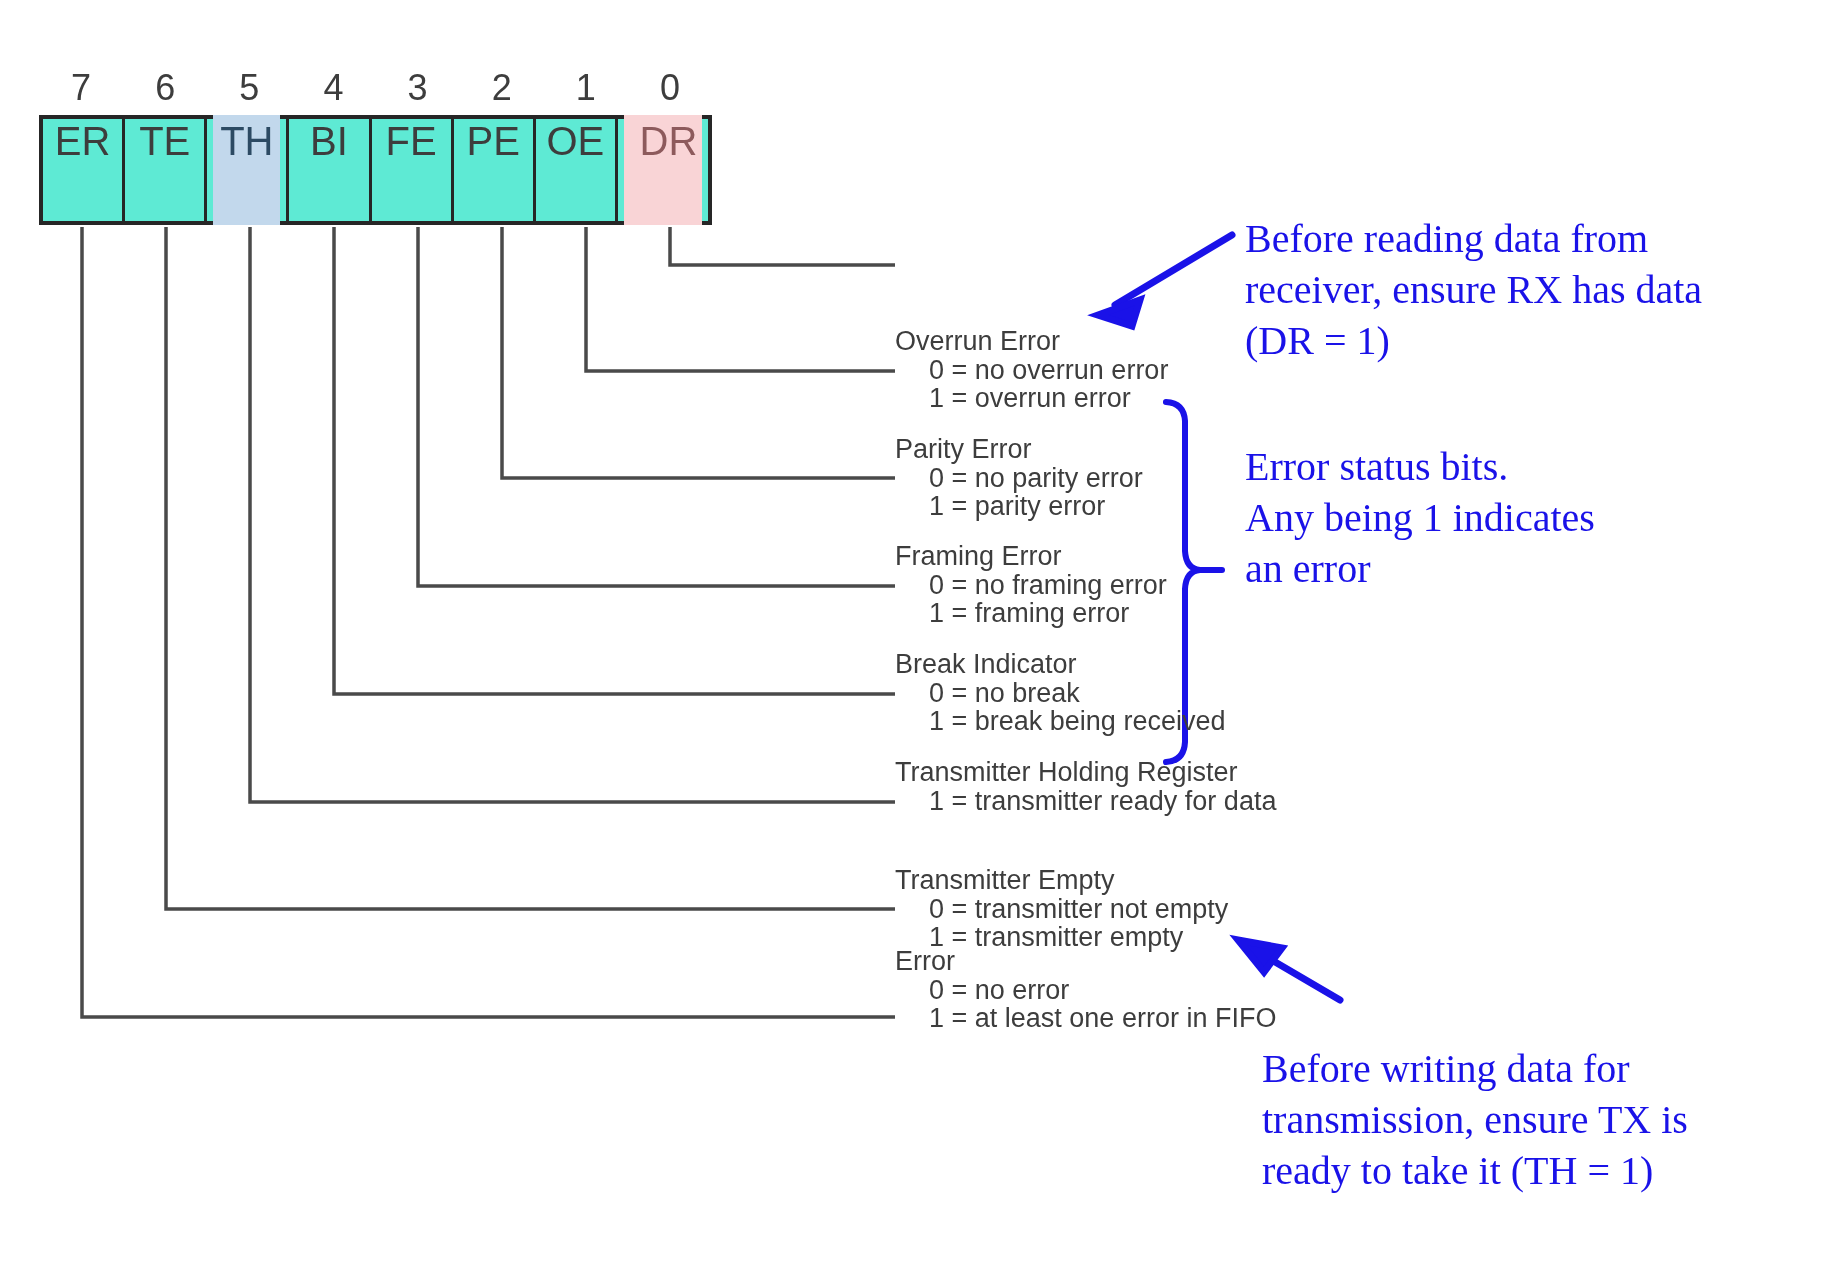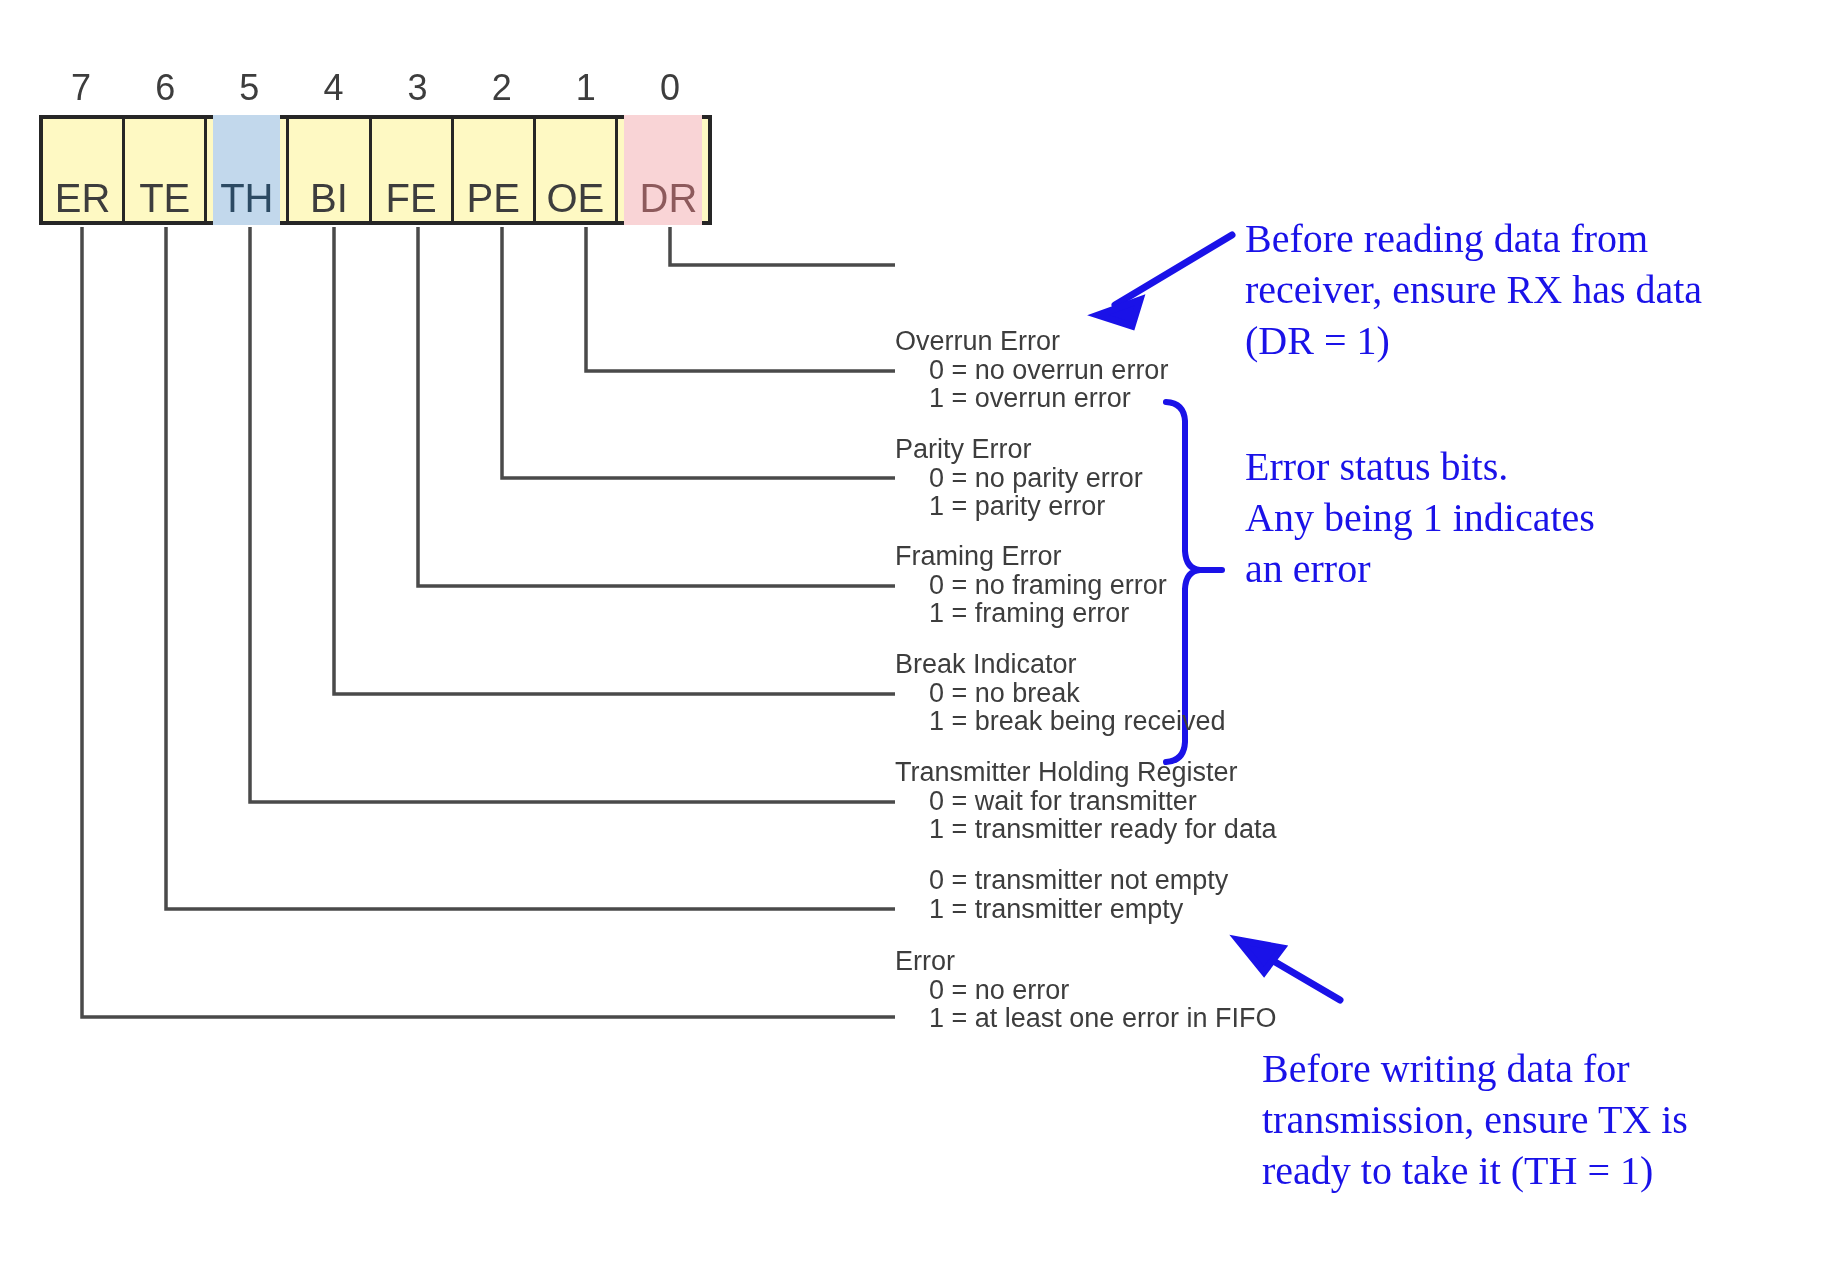--- a/index.html
+++ b/index.html
@@ -21,22 +21,22 @@
   .bitnums{position:absolute;left:39px;top:66px;width:673px;height:44px;display:flex;}
   .bitnum{flex:1 1 0;text-align:center;font-size:36px;color:#3d3d3d;line-height:44px;}
 
   
   .regbox{
     position:absolute;left:39px;top:115px;width:673px;height:110px;
     box-sizing:border-box;border:4px solid #262626;display:flex;background:#fff;
   }
   .cell{
     flex:1 1 0;position:relative;box-sizing:border-box;border-right:3px solid #262626;
-    display:flex;align-items:flex-end;justify-content:center;
-    font-size:40px;color:#3d3d3d;background:#fef9c3;
+    display:flex;align-items:flex-start;justify-content:center;
+    font-size:40px;color:#3d3d3d;background:#5eead4;
   }
   .cell:last-child{border-right:none;padding-left:11px;}
   .cell .cellfill{position:absolute;left:6px;right:6px;top:-4px;bottom:-4px;}
   .cell .celllabel{position:relative;z-index:2;}
 
   
   .desc{position:absolute;font-size:27px;color:#3d3d3d;line-height:1.06;white-space:nowrap;}
   .desc .title{display:block;}
   .desc .opt{display:block;padding-left:34px;}
 
@@ -161,25 +161,25 @@
   </div>
 
   <div class="desc" style="left:895px;top:650px;">
     <span class="title">Break Indicator</span>
     <span class="opt">0 = no break</span>
     <span class="opt">1 = break being received</span>
   </div>
 
   <div class="desc" style="left:895px;top:758px;">
     <span class="title">Transmitter Holding Register</span>
-    <span class="opt">0 = wait for transmitter</span>
     <span class="opt">1 = transmitter ready for data</span>
   </div>
 
   <div class="desc" style="left:895px;top:866px;">
+    <span class="title">Transmitter Empty</span>
     <span class="opt">0 = transmitter not empty</span>
     <span class="opt">1 = transmitter empty</span>
   </div>
 
   <div class="desc" style="left:895px;top:947px;">
     <span class="title">Error</span>
     <span class="opt">0 = no error</span>
     <span class="opt">1 = at least one error in FIFO</span>
   </div>
 

